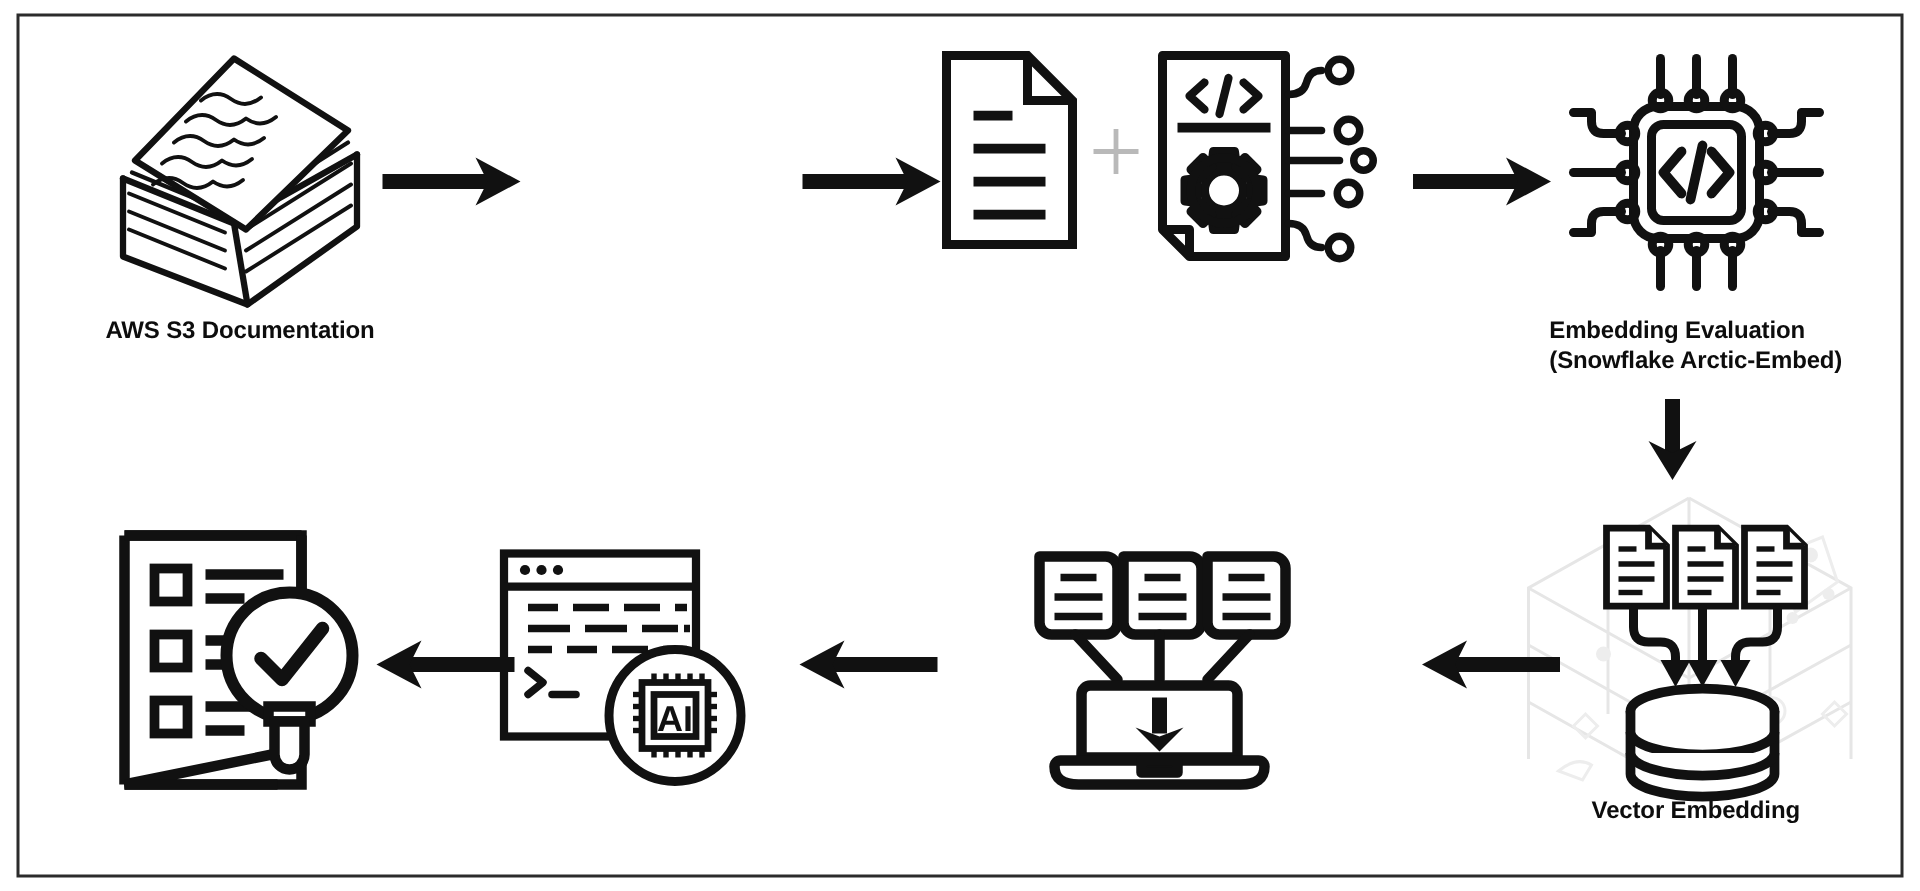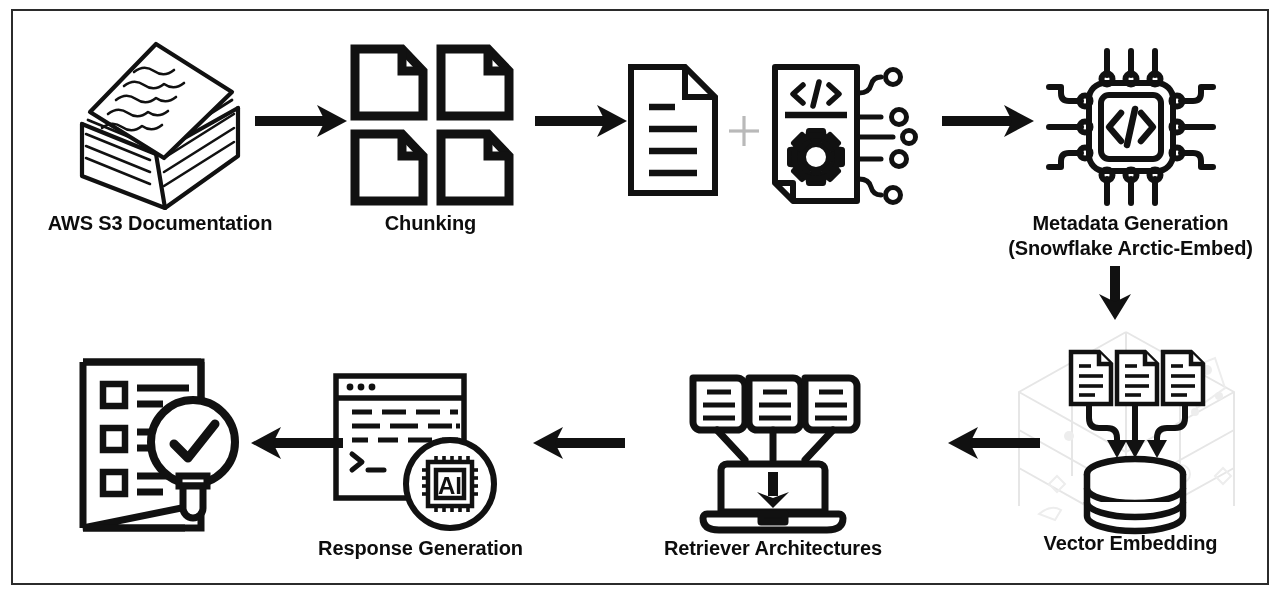--- a/index.html
+++ b/index.html
@@ -19,27 +19,26 @@
   }
   .stage {
     position: absolute;
     display: flex;
     flex-direction: column;
     align-items: center;
     justify-content: flex-start;
   }
   .stage-icon {
     display: flex;
-    align-items: flex-end;
+    align-items: flex-start;
     justify-content: center;
   }
   .stage-label {
-    text-align: center;
     font-weight: 700;
-    font-size: 20px;
+    font-size: 16px;
     line-height: 1.25;
     color: #0d0d0d;
     letter-spacing: -0.1px;
     white-space: pre-line;
   }
   .arrow { position: absolute; }
   svg { display: block; overflow: visible; }
   .bg-grid { position: absolute; pointer-events: none; }
 </style>
 </head>
@@ -81,37 +80,20 @@
     <div class="stage-label">AWS S3 Documentation</div>
   </div>
 
   <div class="arrow" style="left:238px; top:88px;">
     <svg width="108" height="44" viewBox="0 0 108 44">
       <path d="M4 22 L78 22" stroke="#111" stroke-width="10" stroke-linecap="butt"></path>
       <path d="M66 6 L96 22 L66 38 L74 22 Z" fill="#111"></path>
     </svg>
   </div>
 
-  <div class="stage" style="left:310px; top:20px; width:215px;">
-    <div class="stage-icon" style="height:180px;">
-      <svg width="172" height="170" viewBox="0 0 172 170">
-        <g fill="none" stroke="#111" stroke-width="9" stroke-linejoin="miter">
-          <path d="M10 8 L57 8 L78 30 L78 75 L10 75 Z"></path>
-          <path d="M57 8 L57 30 L78 30"></path>
-          <path d="M96 8 L143 8 L164 30 L164 75 L96 75 Z"></path>
-          <path d="M143 8 L143 30 L164 30"></path>
-          <path d="M10 93 L57 93 L78 115 L78 160 L10 160 Z"></path>
-          <path d="M57 93 L57 115 L78 115"></path>
-          <path d="M96 93 L143 93 L164 115 L164 160 L96 160 Z"></path>
-          <path d="M143 93 L143 115 L164 115"></path>
-        </g>
-      </svg>
-    </div>
-    <div class="stage-label">Chunking</div>
-  </div>
 
   <div class="arrow" style="left:518px; top:88px;">
     <svg width="108" height="44" viewBox="0 0 108 44">
       <path d="M4 22 L78 22" stroke="#111" stroke-width="10" stroke-linecap="butt"></path>
       <path d="M66 6 L96 22 L66 38 L74 22 Z" fill="#111"></path>
     </svg>
   </div>
 
   <div class="stage" style="left:600px; top:20px; width:320px;">
     <div class="stage-icon" style="height:180px;">
@@ -218,21 +200,21 @@
           <path d="M140 110 L152 110 q8 0 8 8 L160 124 L172 124"></path>
         </g>
 
         <g fill="none" stroke="#111" stroke-width="6.5" stroke-linecap="round" stroke-linejoin="round">
           <path d="M80 70 L68 84 L80 98"></path>
           <path d="M100 70 L112 84 L100 98"></path>
           <path d="M94 66 L86 102"></path>
         </g>
       </svg>
     </div>
-    <div class="stage-label">Metadata Generation
+    <div class="stage-label">Embedding Evaluation
 (Snowflake Arctic-Embed)</div>
   </div>
 
   <div class="arrow" style="left:1078px; top:253px;">
     <svg width="48" height="60" viewBox="0 0 48 60">
       <path d="M24 2 L24 40" stroke="#111" stroke-width="10" stroke-linecap="butt"></path>
       <path d="M8 30 L24 56 L40 30 L24 38 Z" fill="#111"></path>
     </svg>
   </div>
 
@@ -352,21 +334,20 @@
           <path d="M24 146 L156 146 a4 4 0 0 1 4 4 q0 12 -16 12 L36 162 q-16 0 -16 -12 a4 4 0 0 1 4 -4 Z"></path>
           <path d="M78 146 L102 146 L102 154 L78 154 Z" fill="#111"></path>
         </g>
 
         <g fill="#111">
           <path d="M85 104 L95 104 L95 128 L85 128 Z"></path>
           <path d="M74 124 L90 140 L106 124 L90 130 Z"></path>
         </g>
       </svg>
     </div>
-    <div class="stage-label">Retriever Architectures</div>
   </div>
 
   <div class="arrow" style="left:510px; top:410px;">
     <svg width="108" height="44" viewBox="0 0 108 44">
       <path d="M28 22 L102 22" stroke="#111" stroke-width="10" stroke-linecap="butt"></path>
       <path d="M40 6 L10 22 L40 38 L32 22 Z" fill="#111"></path>
     </svg>
   </div>
 
   <div class="stage" style="left:300px; top:350px; width:215px;">
@@ -424,21 +405,20 @@
             <path d="M94 118 L100 118"></path>
             <path d="M94 126 L100 126"></path>
           <path d="M144 102 L150 102"></path>
             <path d="M144 110 L150 110"></path>
             <path d="M144 118 L150 118"></path>
             <path d="M144 126 L150 126"></path>
         </g>
         <text x="122" y="126" text-anchor="middle" font-family="Liberation Sans, sans-serif" font-size="24" font-weight="700" fill="#111">AI</text>
       </svg>
     </div>
-    <div class="stage-label">Response Generation</div>
   </div>
 
   <div class="arrow" style="left:228px; top:410px;">
     <svg width="108" height="44" viewBox="0 0 108 44">
       <path d="M28 22 L102 22" stroke="#111" stroke-width="10" stroke-linecap="butt"></path>
       <path d="M40 6 L10 22 L40 38 L32 22 Z" fill="#111"></path>
     </svg>
   </div>
 
   <div class="stage" style="left:30px; top:340px; width:235px;">

